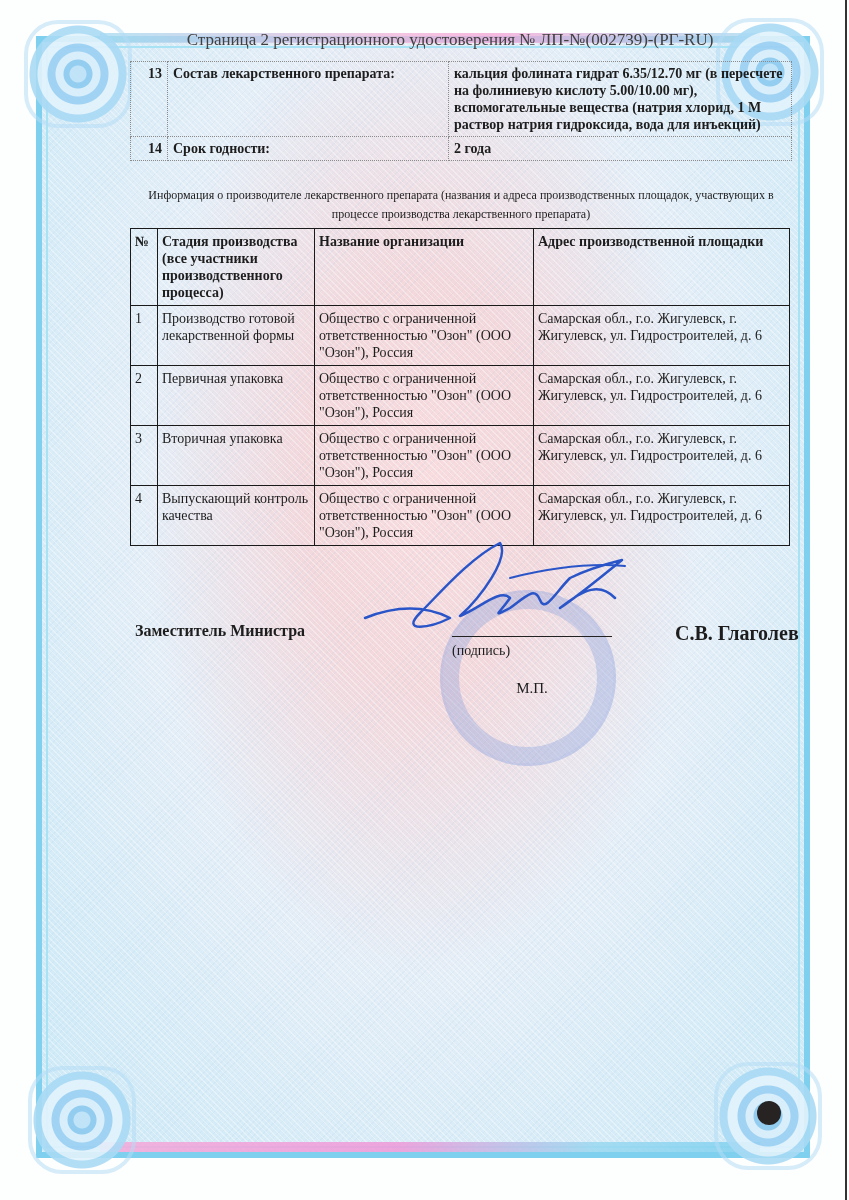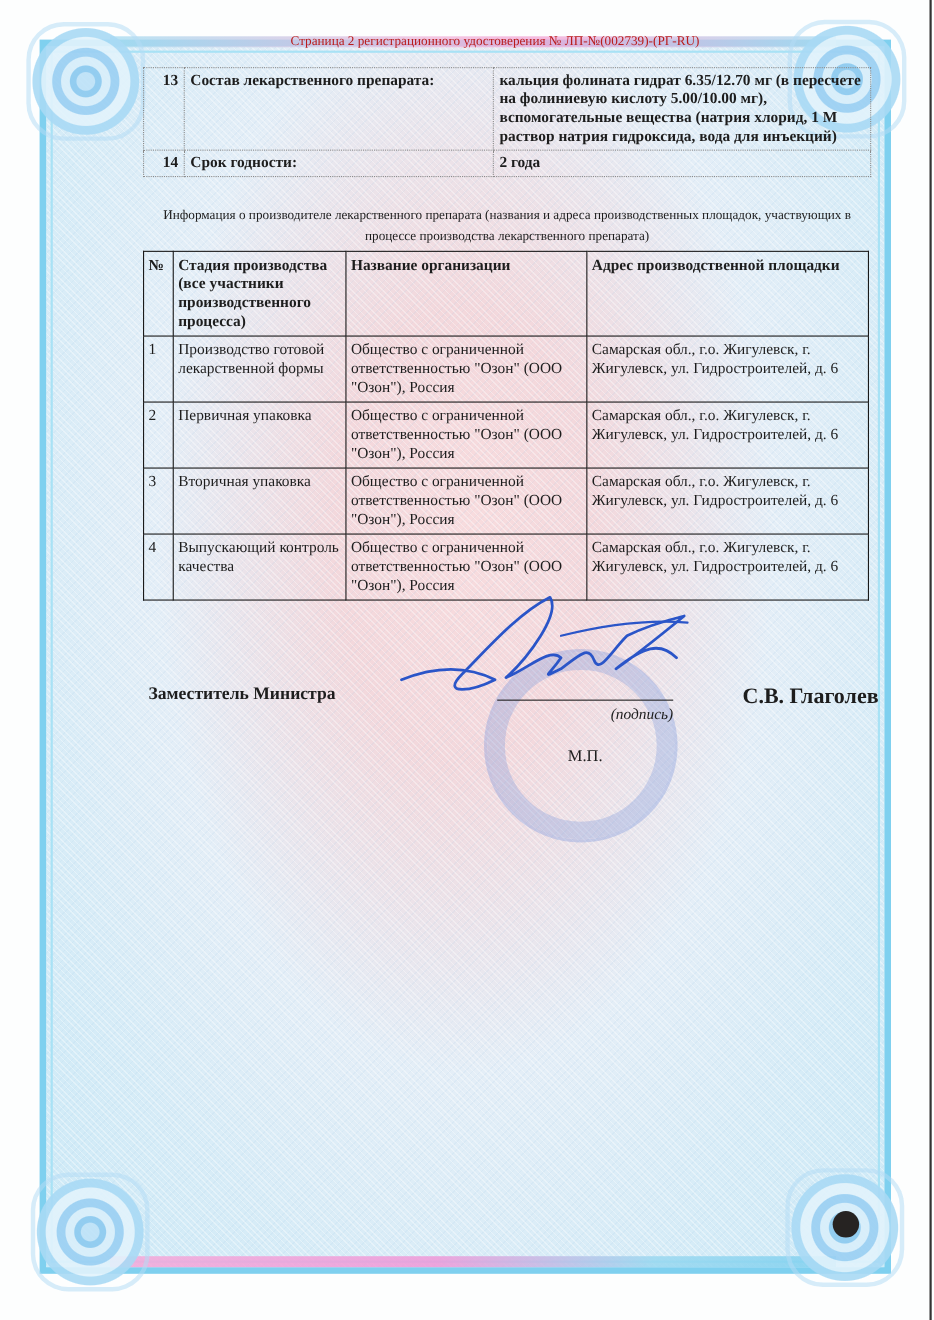--- a/index.html
+++ b/index.html
@@ -38,21 +38,21 @@
     opacity:.9;
   }
   .r-tl { left:28px; top:24px; }
   .r-tr { left:720px; top:22px; }
   .r-bl { left:32px; top:1070px; }
   .r-br { left:718px; top:1066px; }
   .hole { position:absolute; left:757px; top:1101px; width:24px; height:24px; border-radius:50%; background:#262322; }
 
   .page-header {
     position:absolute; left:150px; top:30px; width:600px; text-align:center;
-    font-size:12px; color:#b91c1c;
+    font-size:17px; color:#404040;
   }
 
   table { border-collapse:collapse; position:absolute; }
   .t-top { left:130px; top:61px; width:662px; font-size:14px; }
   .t-top td { border:1px dotted #8b8b8b; padding:3px 5px; vertical-align:top; line-height:17px;font-weight:bold; }
   .t-top .num { width:26px; text-align:right; font-weight:bold; }
   .t-top .lbl { width:270px; font-weight:bold; }
   .t-top .val-center { }
 
   .info {
@@ -64,21 +64,21 @@
   .t-mfr th, .t-mfr td { border:1.5px solid #1a1a1a; padding:4px 4px; vertical-align:top; text-align:left; line-height:17px; }
   .t-mfr th { font-weight:bold; height:66px; }
   .t-mfr td { height:51px; }
   .c-no { width:18px; }
   .c-stage { width:148px; }
   .c-org { width:210px; }
 
   .sign-title { position:absolute; left:135px; top:622px; font-size:16px; font-weight:bold; }
   .sign-name { position:absolute; left:675px; top:622px; font-size:20px; font-weight:bold; }
   .sign-line { position:absolute; left:452px; top:636px; width:160px; height:1px; background:#222; }
-  .sign-caption { position:absolute; left:452px; top:643px; width:160px; text-align:right; font-size:14px;font-style:italic; }
+  .sign-caption { position:absolute; left:452px; top:643px; width:160px; text-align:left; font-size:14px; }
   .stamp-label { position:absolute; left:452px; top:680px; width:160px; text-align:center; font-size:15px; }
 
   .stamp {
     position:absolute; left:440px; top:590px; width:170px; height:170px; border-radius:50%;
     border:3px solid rgba(120,150,220,0.35);
     box-shadow: inset 0 0 0 14px rgba(255,255,255,0), inset 0 0 0 16px rgba(120,150,220,0.3);
   }
   .signature { position:absolute; left:360px; top:538px; width:270px; height:100px; }
 </style>
 </head>

